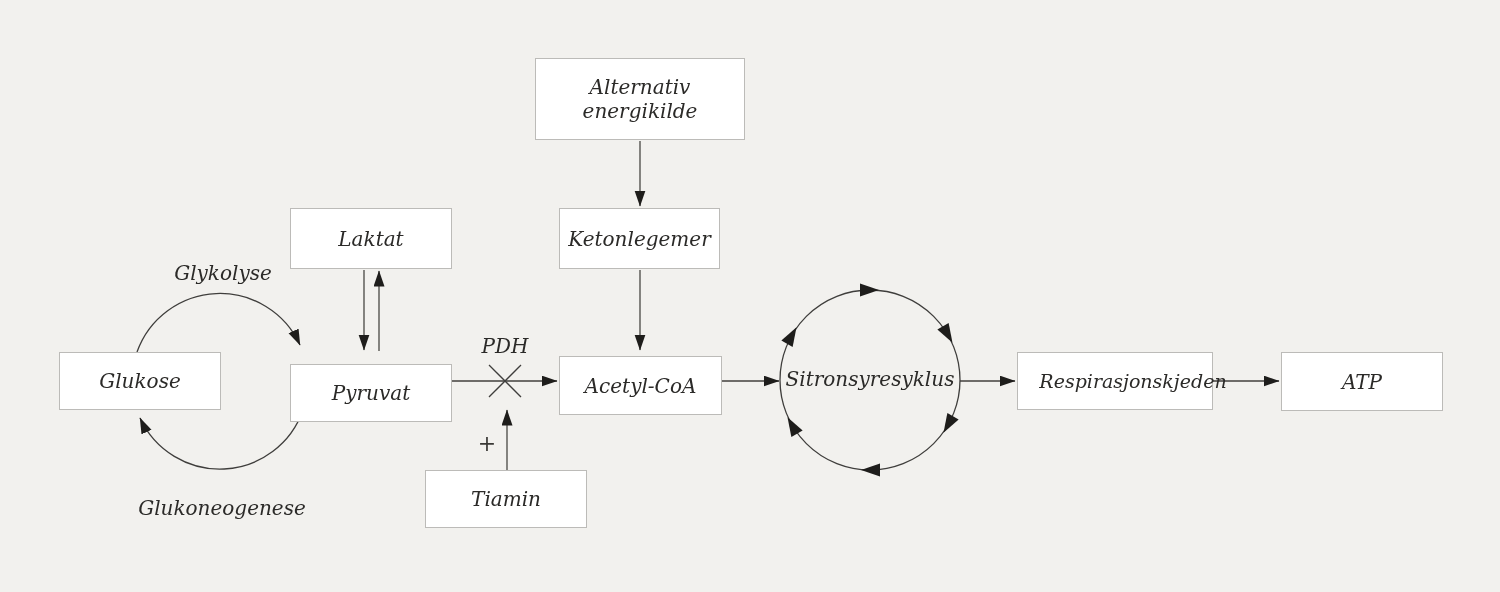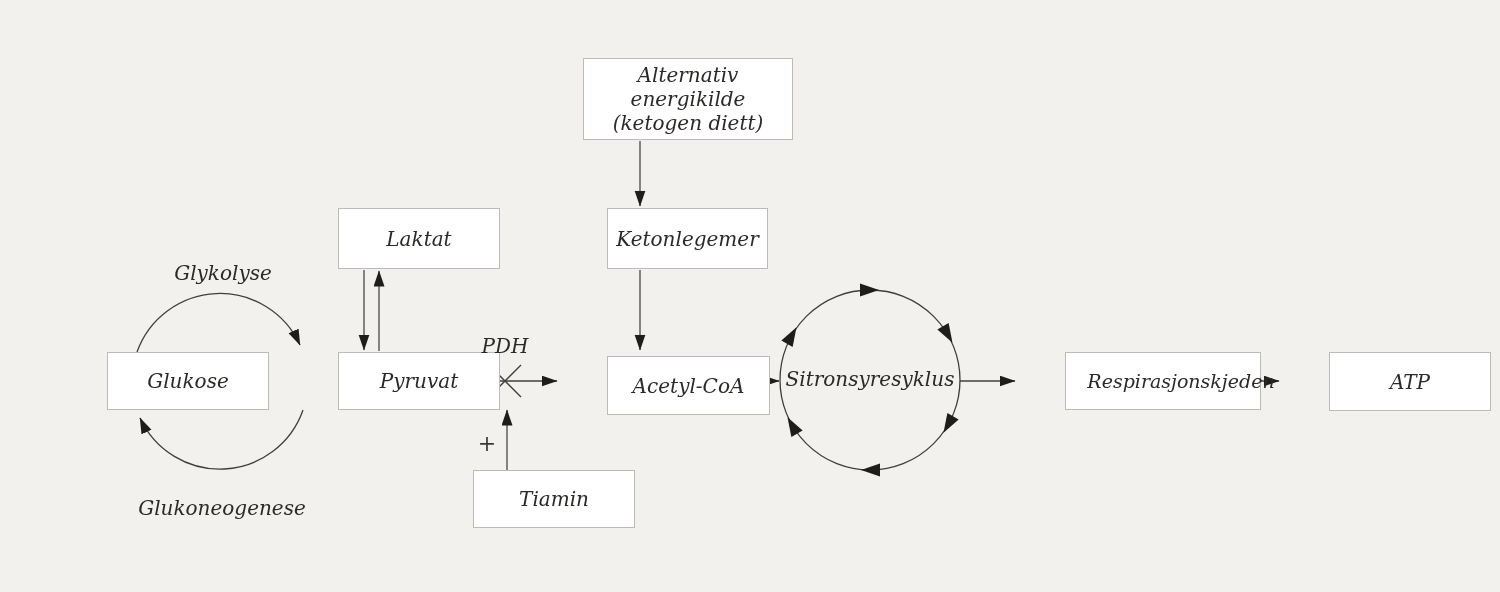--- a/index.html
+++ b/index.html
@@ -25,35 +25,34 @@
     background: #ffffff;
     border: 1px solid #bcbbb8;
     display: flex;
     align-items: center;
     justify-content: center;
     text-align: center;
     font-style: italic;
     font-size: 20px;
     line-height: 1.2;
     z-index: 1;
-    margin-left: 48px;
   }
   .floating-label {
     position: absolute;
     text-align: center;
     font-style: italic;
     font-size: 20px;
     z-index: 2;
     white-space: nowrap;
   }
   #n-alt      { left: 535px; top: 58px;  width: 210px; height: 82px; flex-direction: column; }
   #n-laktat   { left: 290px; top: 208px; width: 162px; height: 61px; }
   #n-keton    { left: 559px; top: 208px; width: 161px; height: 61px; }
   #n-glukose  { left: 59px;  top: 352px; width: 162px; height: 58px; }
-  #n-pyruvat  { left: 290px; top: 352px; width: 162px; height: 58px; }
+  #n-pyruvat  { left: 290px; top: 364px; width: 162px; height: 58px; }
   #n-acetyl   { left: 559px; top: 356px; width: 163px; height: 59px; }
   #n-resp     { left: 1017px; top: 352px; width: 196px; height: 58px; font-size: 19px; padding-left: 36px; }
   #n-atp      { left: 1281px; top: 352px; width: 162px; height: 59px; }
   #n-tiamin   { left: 425px; top: 470px; width: 162px; height: 58px; }
   #lbl-cycle          { left: 770px; top: 367px; width: 200px; }
   #lbl-glykolyse      { left: 123px; top: 261px; width: 200px; }
   #lbl-glukoneogenese { left: 122px; top: 496px; width: 200px; }
   #lbl-pdh            { left: 455px; top: 334px; width: 100px; }
   #lbl-plus           { left: 468px; top: 431px; width: 38px; font-style: normal; font-size: 22px; color: #3a3936; }
 </style>
@@ -96,21 +95,20 @@
       <polygon points="-10,-6.5 9,0 -10,6.5" transform="translate(948,335) rotate(60)"></polygon>
       <polygon points="-10,-6.5 9,0 -10,6.5" transform="translate(948,425) rotate(120)"></polygon>
       <polygon points="-10,-6.5 9,0 -10,6.5" transform="translate(870,470) rotate(180)"></polygon>
       <polygon points="-10,-6.5 9,0 -10,6.5" transform="translate(792,425) rotate(240)"></polygon>
       <polygon points="-10,-6.5 9,0 -10,6.5" transform="translate(792,335) rotate(300)"></polygon>
     </g>
   </svg>
 
   <div class="node" id="n-alt">
     <span>Alternativ energikilde</span>
-    <span>(ketogen diett)</span>
   </div>
   <div class="node" id="n-laktat">
     <span>Laktat</span>
   </div>
   <div class="node" id="n-keton">
     <span>Ketonlegemer</span>
   </div>
   <div class="node" id="n-glukose">
     <span>Glukose</span>
   </div>

